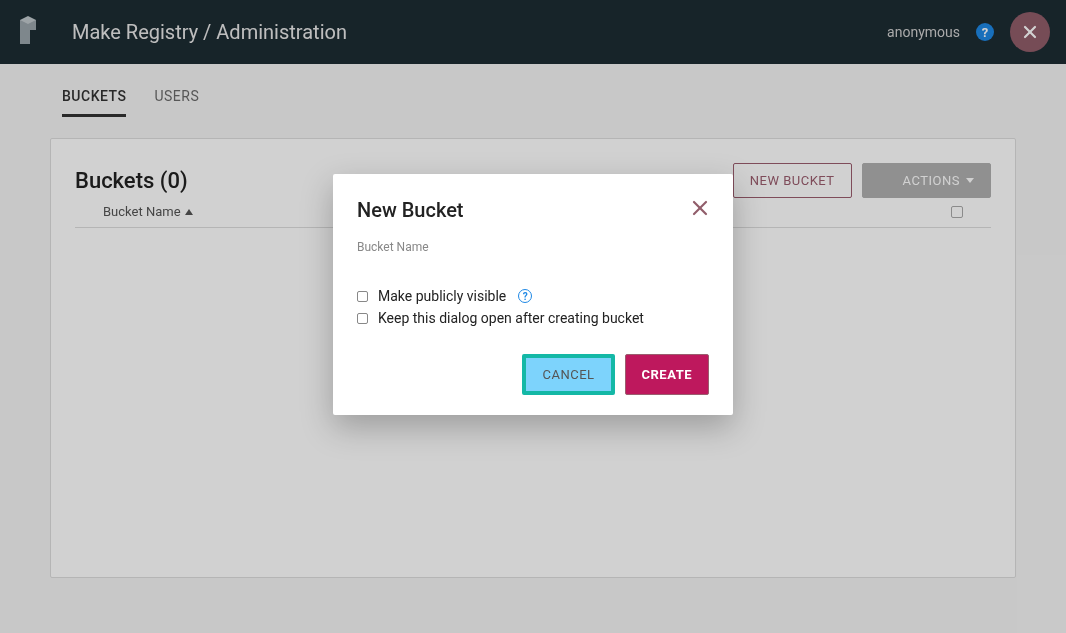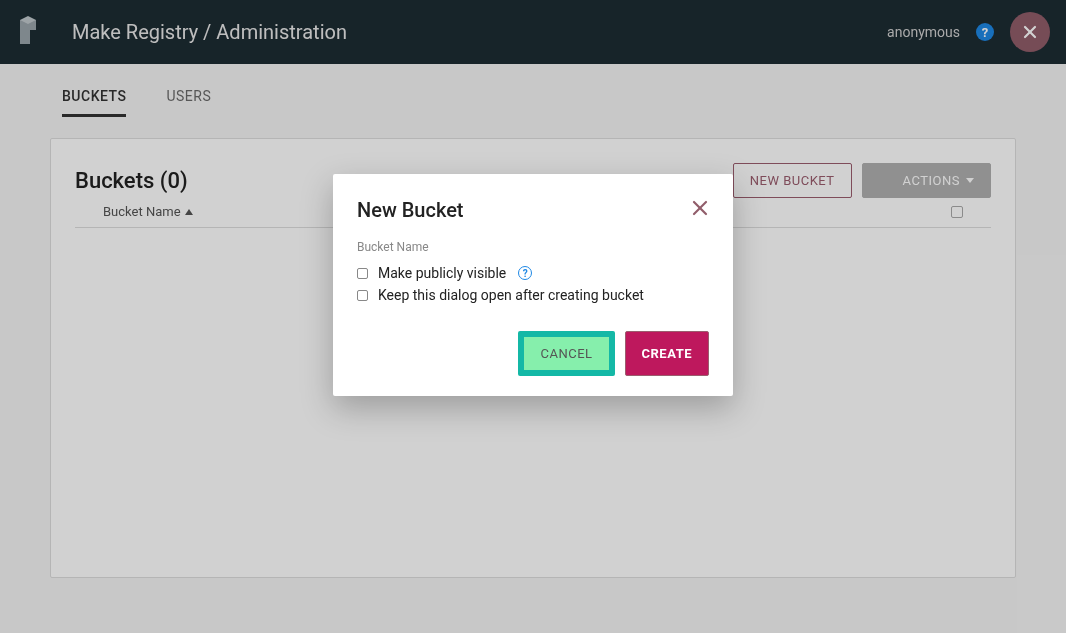--- a/index.html
+++ b/index.html
@@ -9,21 +9,21 @@
     .header { background: #1d2c33; height: 64px; display: flex; align-items: center; padding: 0 16px; color: #fff; }
     .logo { width: 24px; height: 32px; margin-right: 32px; }
     .header-title { font-size: 20px; font-weight: 400; color: #e8e8e8; flex: 1; }
     .header-right { display: flex; align-items: center; gap: 16px; }
     .user-label { font-size: 14px; color: #d0d0d0; }
     .help-icon { width: 18px; height: 18px; border-radius: 50%; background: #1e88e5; color: #fff; display: flex; align-items: center; justify-content: center; font-size: 13px; font-weight: bold; cursor: pointer; }
     .close-header { width: 40px; height: 40px; border-radius: 50%; background: #915d6a; display: flex; align-items: center; justify-content: center; cursor: pointer; }
     .close-header svg { stroke: #fff; }
 
     
-    .tabs { display: flex; gap: 40px; padding: 12px 62px 0; border-bottom: 1px solid transparent; }
+    .tabs { display: flex; gap: 28px; padding: 12px 62px 0; border-bottom: 1px solid transparent; }
     .tab { padding: 12px 0 10px; font-size: 14px; letter-spacing: 0.5px; color: #6b6b6b; cursor: pointer; border-bottom: 3px solid transparent; }
     .tab.active { color: #333; border-bottom-color: #333; font-weight: 500; }
 
     
     .panel-wrap { padding: 20px 50px; }
     .panel { background: #fff; border: 1px solid #ddd; border-radius: 2px; min-height: 440px; padding: 24px; }
     .panel-head { display: flex; align-items: center; justify-content: space-between; }
     .panel-title { font-size: 22px; font-weight: 500; color: #222; }
     .panel-actions { display: flex; gap: 10px; align-items: center; }
     .search-ghost { width: 200px; } 
@@ -40,26 +40,26 @@
 
     
     .overlay { position: absolute; inset: 0; background: rgba(0,0,0,0.18); display: flex; align-items: flex-start; justify-content: center; padding-top: 174px; }
     .modal { width: 400px; background: #fff; border-radius: 2px; box-shadow: 0 12px 32px rgba(0,0,0,0.25); padding: 24px 24px 20px; }
     .modal-head { display: flex; align-items: center; justify-content: space-between; margin-bottom: 18px; }
     .modal-title { font-size: 20px; font-weight: 500; color: #222; }
     .modal-close { cursor: pointer; }
     .modal-close svg { stroke: #915d6a; }
     .field-label { font-size: 12px; color: #888; margin-bottom: 4px; }
     .text-input { width: 100%; border: 1px solid #9b9b9b; padding: 8px 10px; font-size: 14px; outline: none; border-radius: 0; }
-    .checks { margin-top: 11px; display: flex; flex-direction: column; gap: 6px; }
+    .checks { margin-top: 34px; display: flex; flex-direction: column; gap: 6px; }
     .check-row { display: flex; align-items: center; gap: 10px; font-size: 14px; color: #222; }
     .chk { width: 11px; height: 11px; border: 1px solid #888; border-radius: 2px; flex-shrink: 0; }
     .info-icon { width: 14px; height: 14px; border-radius: 50%; border: 1.5px solid #1e88e5; color: #1e88e5; display: inline-flex; align-items: center; justify-content: center; font-size: 10px; font-weight: bold; margin-left: 2px; }
     .modal-actions { display: flex; justify-content: flex-end; gap: 10px; margin-top: 28px; }
-    .btn-cancel { border: 6px solid #14b8a6; background: #86efac; color: #555; }
+    .btn-cancel { border: 4px solid #14b8a6; background: #7dd3fc; color: #555; }
     .btn-primary { border: 1px solid #9b5d6e; background: #be185d; color: #fff; font-weight: bold; }
   </style>
 </head>
 <body>
 
 <div class="header">
   <div class="logo">
     <svg viewBox="0 0 24 32" width="24" height="32">
         <path d="M4 4 L20 4 L20 14 L14 14 L14 28 L4 28 Z" fill="#9aa5ab"></path>
         <path d="M4 4 L12 0 L20 4 L12 8 Z" fill="#c0c8cc"></path>

